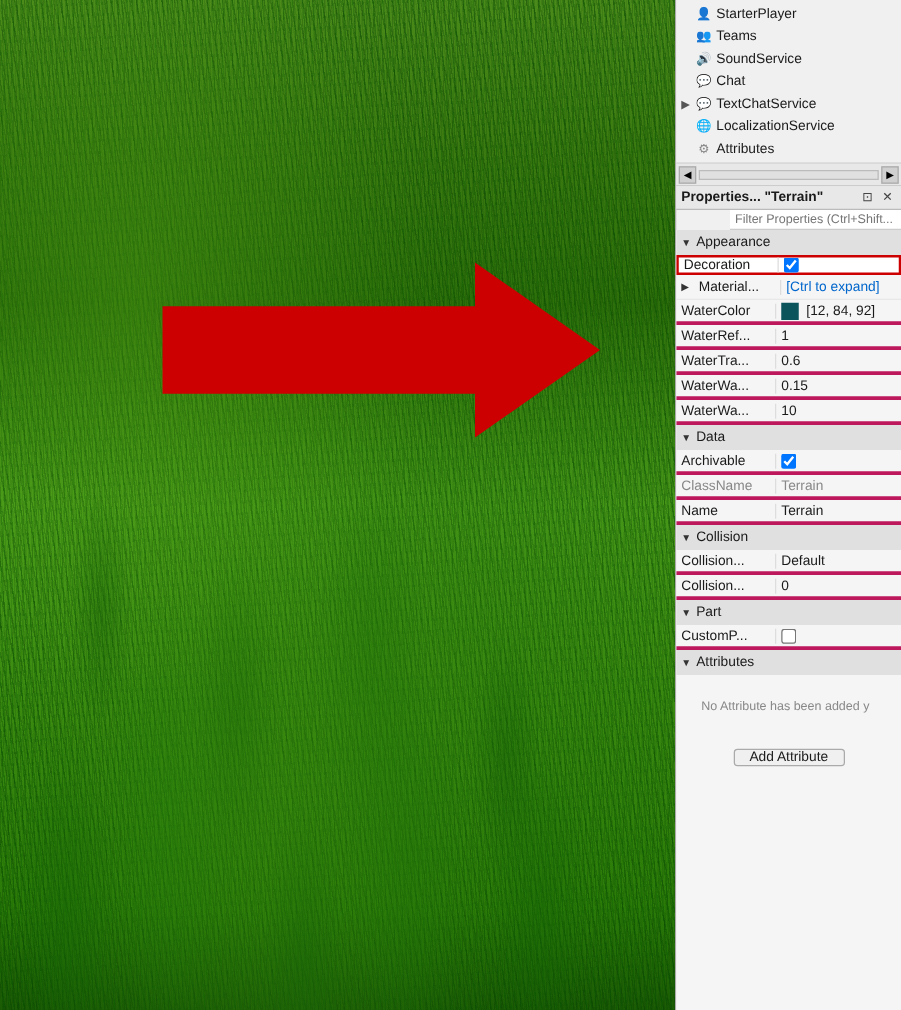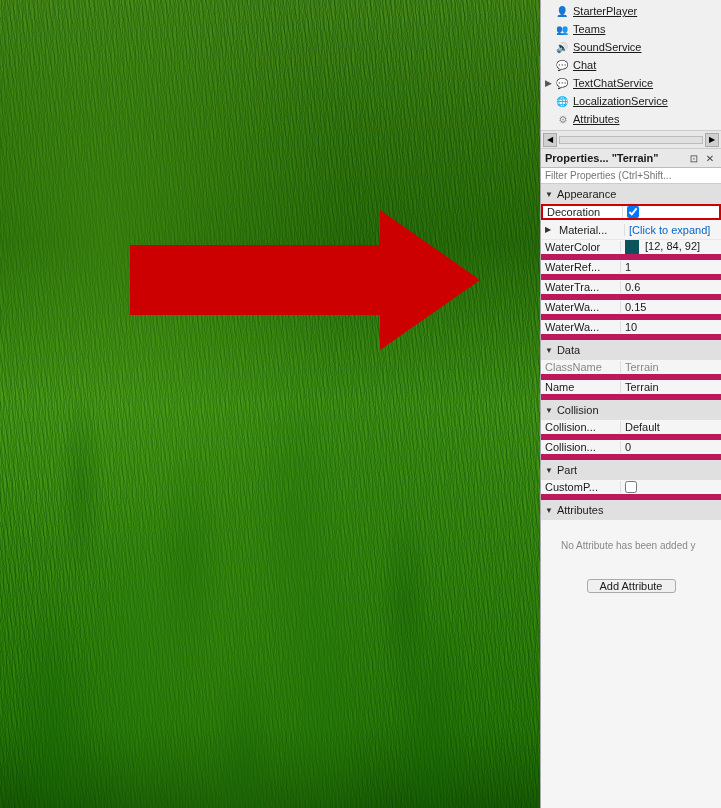--- a/index.html
+++ b/index.html
@@ -107,21 +107,20 @@
       display: flex;
       align-items: center;
       justify-content: center;
       font-size: 10px;
       flex-shrink: 0;
     }
 
     .tree-item .label {
       font-size: 11px;
       color: #1a1a1a;
-      text-decoration: underline;
     }
 
     .tree-item .expand-arrow {
       width: 10px;
       font-size: 9px;
       color: #555;
       flex-shrink: 0;
     }
 
     
@@ -186,20 +185,21 @@
       color: #444;
       cursor: pointer;
     }
 
     .filter-bar {
       background: #fff;
       border-bottom: 1px solid #ccc;
       padding: 2px 4px;
       display: flex;
       align-items: center;
+      margin-left: 43px;
     }
 
     .filter-input {
       width: 100%;
       font-size: 10px;
       border: none;
       background: transparent;
       outline: none;
       color: #888;
     }
@@ -229,21 +229,21 @@
     .section-header .section-name {
       font-size: 11px;
       font-weight: normal;
       color: #1a1a1a;
     }
 
     .prop-row {
       display: flex;
       align-items: center;
       height: 20px;
-      border-bottom: 6px solid #be185d;
+      border-bottom: 3px solid #be185d;
       padding: 0;
     }
 
     .prop-name {
       width: 80px;
       min-width: 80px;
       padding: 0 4px;
       font-size: 11px;
       color: #1a1a1a;
       border-right: 1px solid #ddd;
@@ -434,21 +434,21 @@
       <div class="decoration-row">
         <span class="prop-name">Decoration</span>
         <div class="checkbox-container">
           <input type="checkbox" checked="" style="">
         </div>
       </div>
 
       <div class="expand-row">
         <span class="expand-arrow-inline">▶</span>
         <span class="prop-name" style="width:70px;min-width:70px;">Material...</span>
-        <span class="prop-value blue-text">[Click to expand]</span>
+        <span class="prop-value blue-text">[Ctrl to expand]</span>
       </div>
 
       <div class="prop-row">
         <span class="prop-name">WaterColor</span>
         <span class="prop-value">
           <span class="color-swatch" style="background:#0c545c;"></span>
           <span>[12, 84, 92]</span>
         </span>
       </div>
 
@@ -470,20 +470,26 @@
       <div class="prop-row">
         <span class="prop-name">WaterWa...</span>
         <span class="prop-value">10</span>
       </div>
 
       <div class="section-header">
         <span class="collapse-arrow">▼</span>
         <span class="section-name">Data</span>
       </div>
 
+      <div class="prop-row">
+        <span class="prop-name">Archivable</span>
+        <div class="checkbox-container">
+          <input type="checkbox" checked="" style="">
+        </div>
+      </div>
 
       <div class="prop-row">
         <span class="prop-name grayed">ClassName</span>
         <span class="prop-value grayed">Terrain</span>
       </div>
 
       <div class="prop-row">
         <span class="prop-name">Name</span>
         <span class="prop-value">Terrain</span>
       </div>

